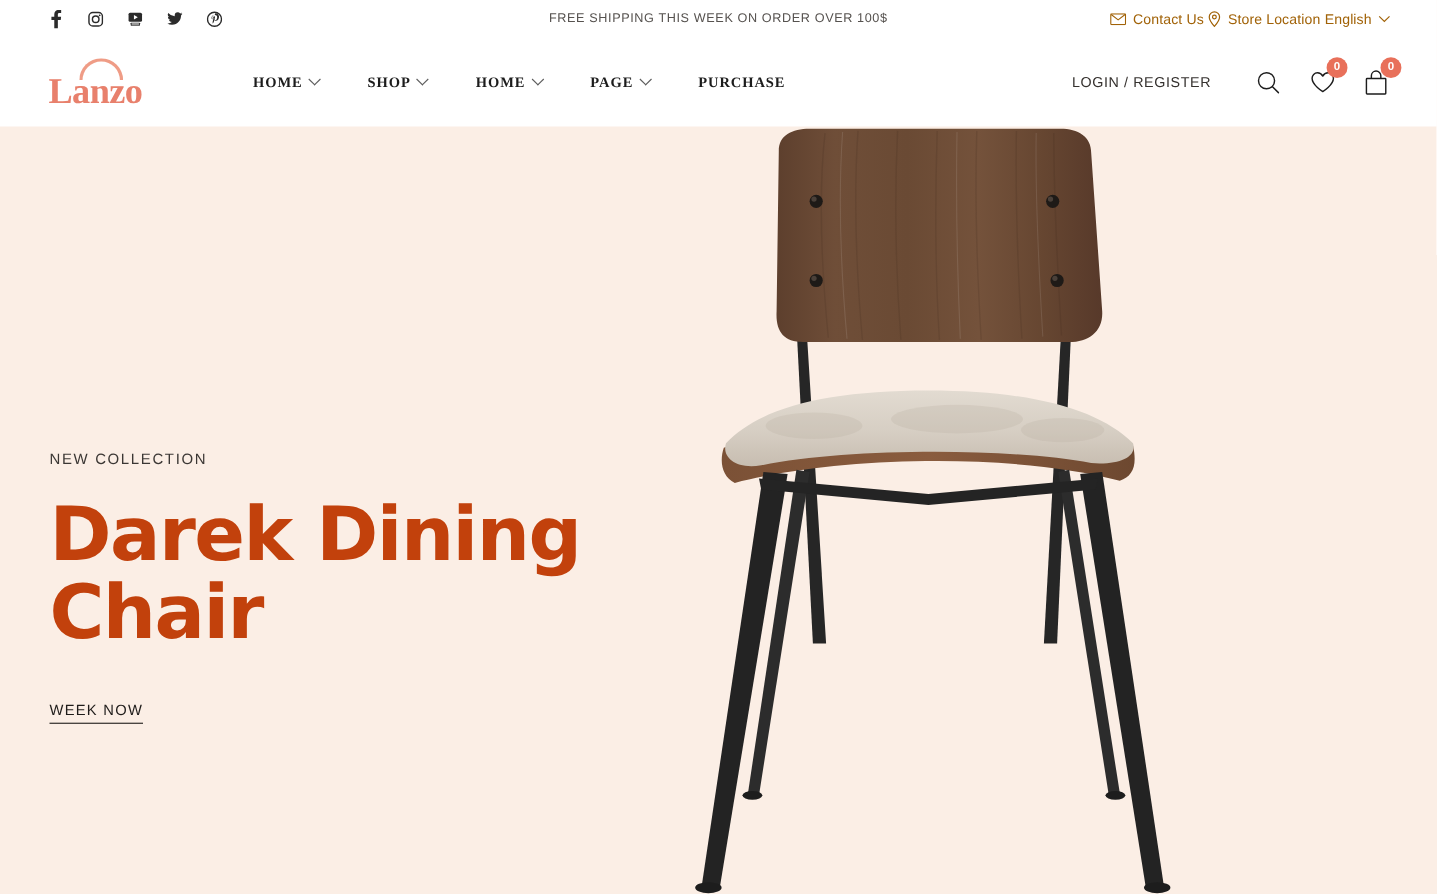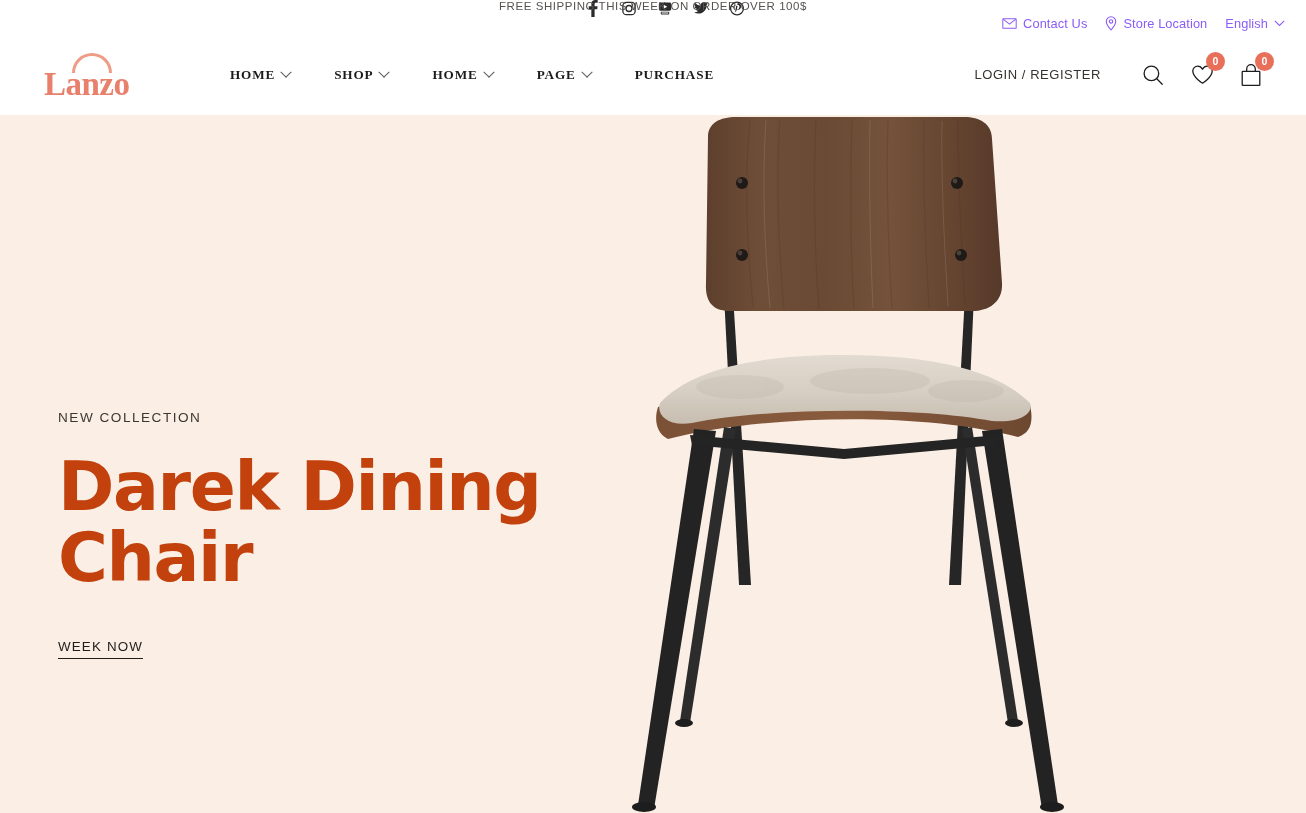--- a/index.html
+++ b/index.html
@@ -8,24 +8,23 @@
     font-family: "Liberation Sans", sans-serif;
     background: #ffffff;
     overflow: hidden;
   }
 
   
   .topbar {
     height: 34px;
     display: flex;
     align-items: center;
-    padding: 0 21px 0 44px;
+    padding: 0 42px 0 44px;
     background: #ffffff;
     position: relative;
-    flex-direction: column;
   }
   .social {
     display: flex;
     align-items: center;
     gap: 22px;
     flex: 0 0 auto;
   }
   .social .sicon {
     width: 14px; height: 16px;
     display: flex; align-items: center; justify-content: center;
@@ -41,23 +40,23 @@
     font-size: 11.5px;
     letter-spacing: 0.55px;
     color: #56524f;
     pointer-events: none;
     font-family: "Liberation Sans", sans-serif;
   }
   .topright {
     margin-left: auto;
     display: flex;
     align-items: center;
-    gap: 18px;
+    gap: 4px;
     font-size: 12.8px;
-    color: #8b5cf6;
+    color: #a16207;
     z-index: 2;
     text-align: right;
   }
   .topright .tr-item {
     display: flex;
     align-items: center;
     gap: 6px;
     cursor: pointer;
     letter-spacing: 0.1px;
   }
@@ -167,21 +166,21 @@
 
   
   .hero {
     position: relative;
     height: 698px;
     background: #fbeee5;
     overflow: hidden;
   }
   .hero-copy {
     position: absolute;
-    left: 58px;
+    left: 45px;
     top: 295px;
     width: 640px;
     z-index: 5;
   }
   .eyebrow {
     font-size: 13.6px;
     letter-spacing: 1.5px;
     color: #3b3734;
     margin-bottom: 27px;
   }

